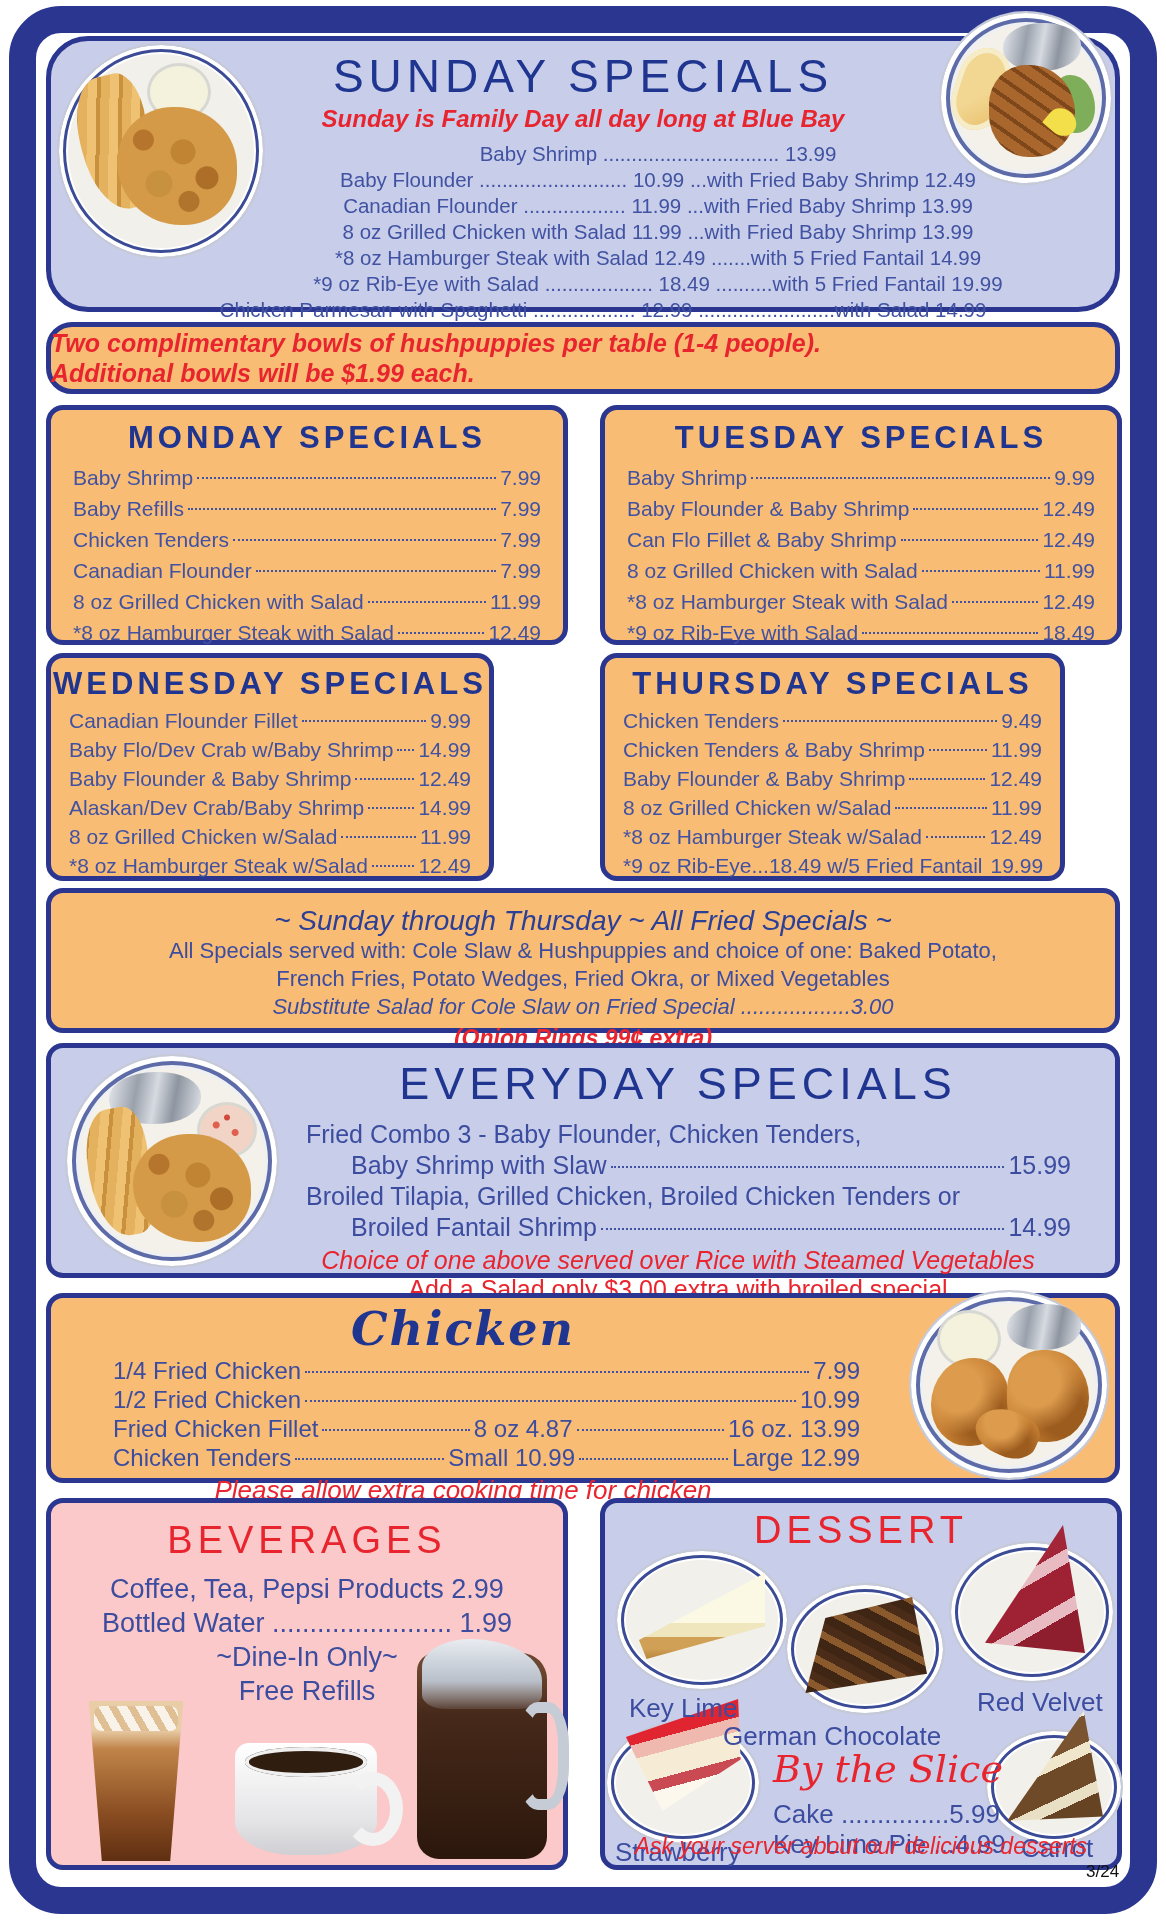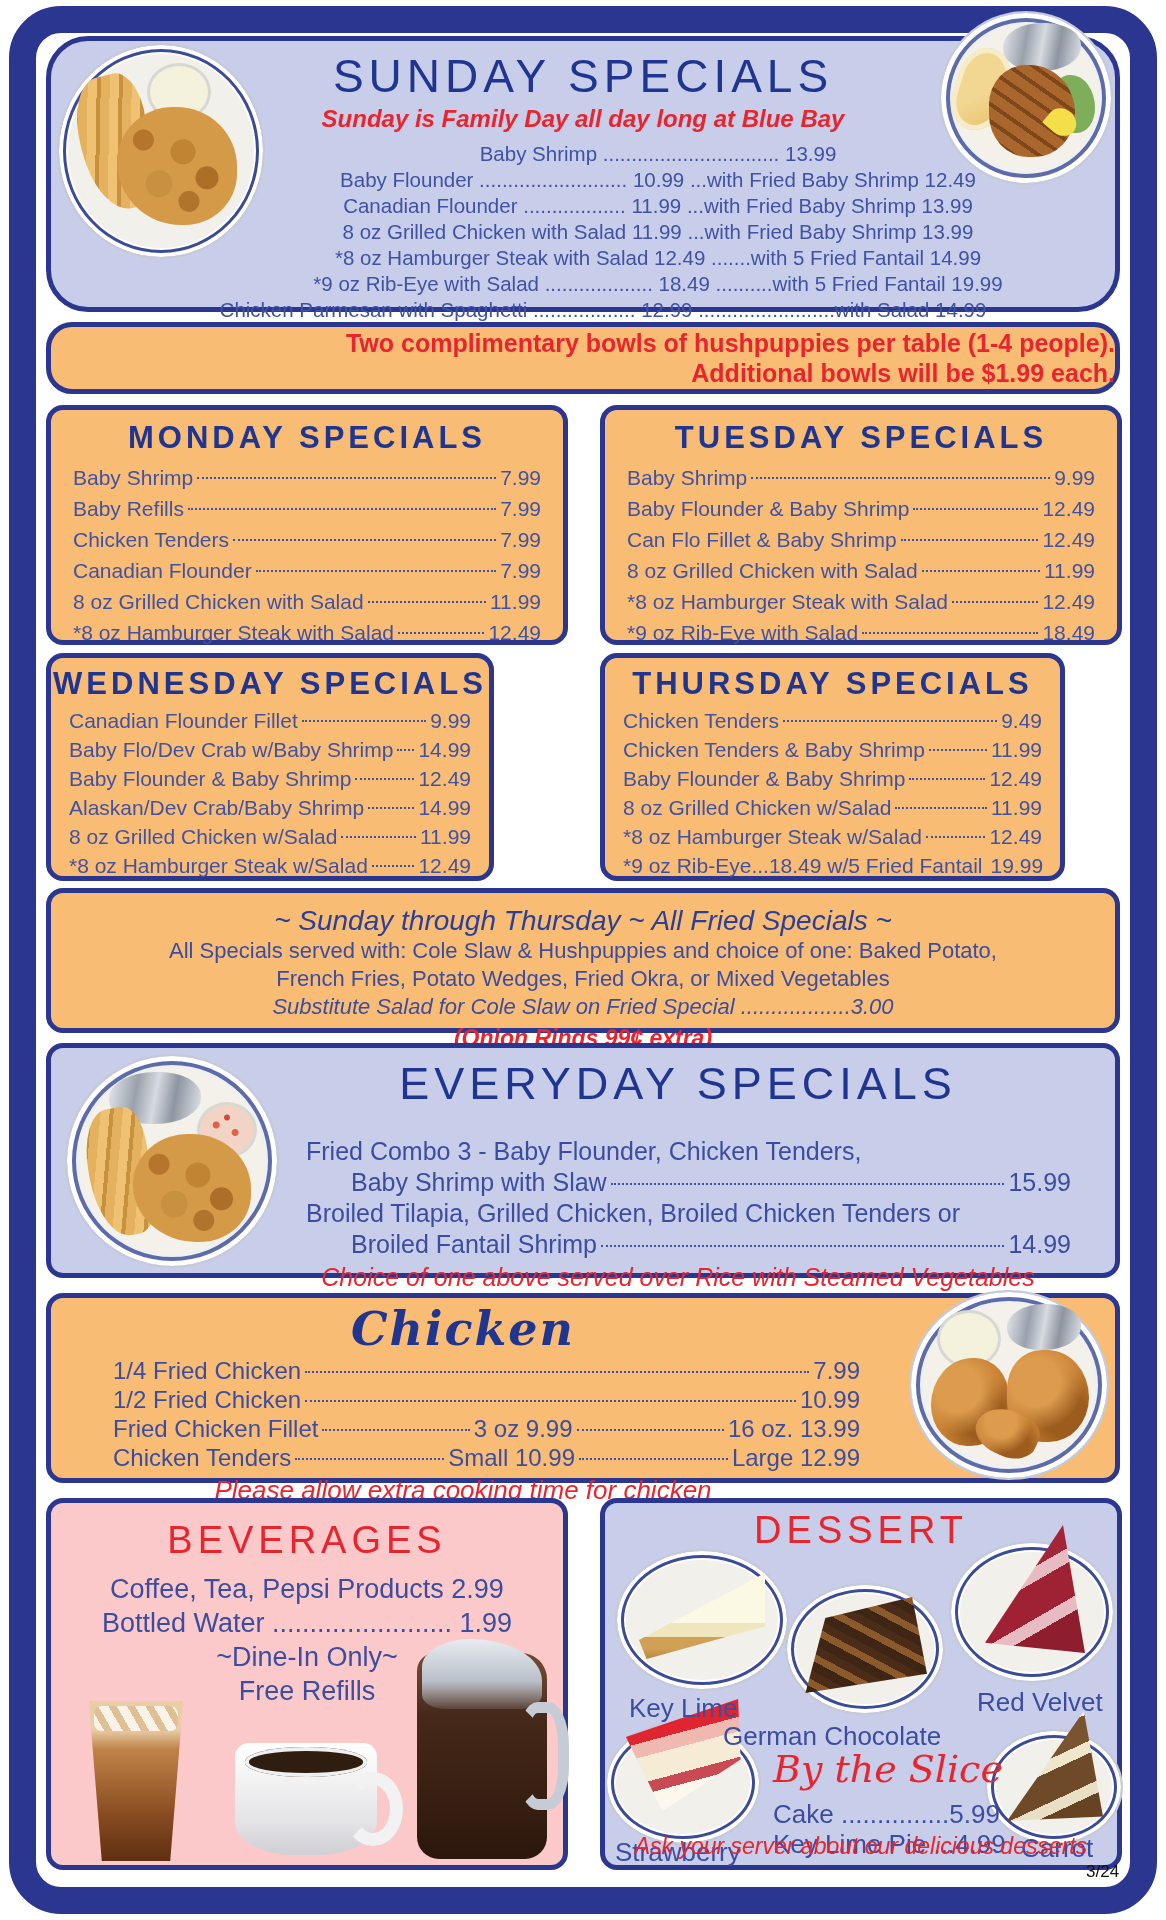--- a/index.html
+++ b/index.html
@@ -19,40 +19,40 @@
 
   h1,h2,h3,p{margin:0;}
 
   
   .sunday-title{font-size:46px;text-align:center;padding-top:8px;}
   .sunday-sub{font-size:24px;font-weight:bold;font-style:italic;text-align:center;margin-top:2px;}
   .sunday-lines{margin-top:8px;padding-left:150px;text-align:center;}
   .sline{font-size:20.5px;line-height:26px;color:#4052a1;white-space:nowrap;}
 
   
-  .banner-line{font-size:25px;font-weight:bold;text-align:right;line-height:30px;}
+  .banner-line{font-size:25px;font-weight:bold;font-style:italic;text-align:left;line-height:30px;}
   .banner{display:flex;flex-direction:column;justify-content:center;}
 
   
   .day-title{font-size:31px;text-align:center;letter-spacing:4px;color:#1f3590;padding:10px 0 4px;}
   .day-items{padding:2px 22px 0 22px;}
   .item-row{display:flex;align-items:baseline;font-size:21px;line-height:31px;color:#4052a1;}
   .item-name{white-space:nowrap;}
   .item-price{white-space:nowrap;}
   .leader{flex:1;border-bottom:2.5px dotted #4052a1;margin:0 4px;transform:translateY(-6px);}
 
   
   .fnote-title{font-size:28px;font-style:italic;color:#2c3f97;text-align:center;padding-top:12px;}
   .fnote-line{font-size:22px;color:#3c4da0;text-align:center;line-height:28px;}
   .fnote-it{font-style:italic;}
   .fnote-red{font-size:23px;font-weight:bold;font-style:italic;text-align:center;margin-top:4px;}
 
   
   .ev-title{font-size:45px;text-align:center;padding:10px 0 6px 190px;}
-  .ev-lines{margin:20px 44px 0 255px;}
+  .ev-lines{margin:3px 44px 0 255px;}
   .ev-plain{font-size:25px;color:#3c4da0;line-height:31px;}
   .ev-row{display:flex;align-items:baseline;font-size:25px;color:#3c4da0;line-height:31px;}
   .ev-ind{padding-left:45px;}
   .ev-note1{font-size:25px;font-style:italic;text-align:center;margin-top:3px;padding-left:190px;}
   .ev-note2{font-size:25px;text-align:center;padding-left:190px;}
 
   
   .ck-title{font-family:"DejaVu Serif","Liberation Serif",serif;font-style:italic;font-size:46px;
             color:#1f3590;text-align:center;padding:4px 240px 0 0;letter-spacing:2px;}
   .ck-lines{margin:0 255px 0 62px;}
@@ -388,21 +388,21 @@
         <span>7.99</span>
       </div>
       <div class="ck-row">
         <span>1/2 Fried Chicken</span>
         <span class="leader"></span>
         <span>10.99</span>
       </div>
       <div class="ck-row">
         <span>Fried Chicken Fillet</span>
         <span class="leader"></span>
-        <span>3 oz 9.99</span>
+        <span>8 oz 4.87</span>
         <span class="leader"></span>
         <span>16 oz. 13.99</span>
       </div>
       <div class="ck-row">
         <span>Chicken Tenders</span>
         <span class="leader"></span>
         <span>Small 10.99</span>
         <span class="leader"></span>
         <span>Large 12.99</span>
       </div>

